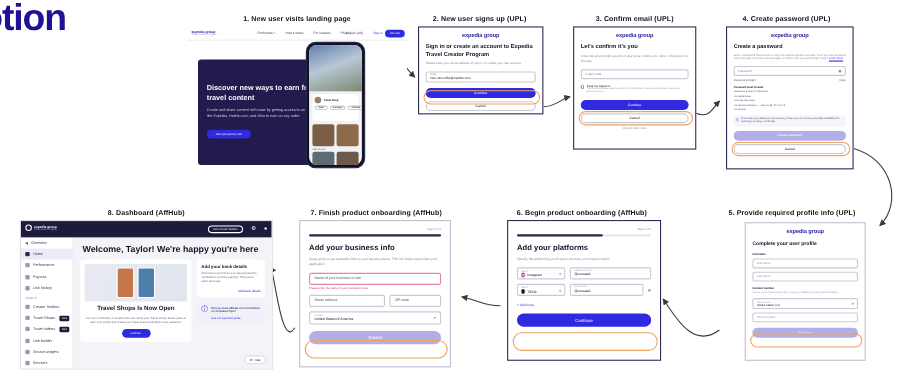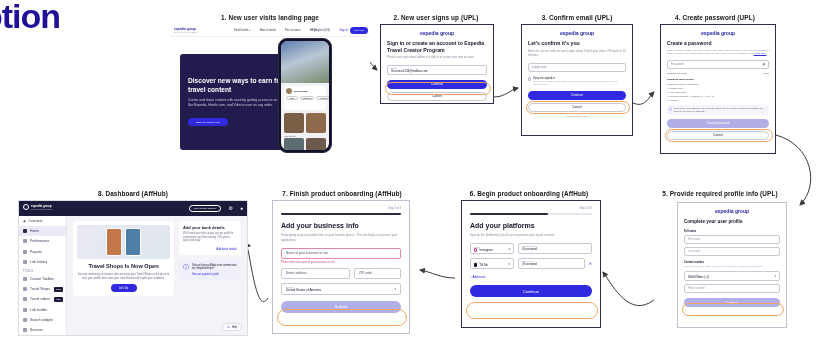--- a/index.html
+++ b/index.html
@@ -419,20 +419,21 @@
         <span class="sq g"></span>
         <span>Search widgets</span>
       </div>
       <div class="side-row">
         <span class="sq g"></span>
         <span>Services</span>
       </div>
     </div>
 
     <div class="db-main">
+      <div style="font-size:8px;font-weight:bold;color:#14142b;padding:6px 8px 0;">Welcome, Taylor! We're happy you're here</div>
 
       <div style="display:flex;gap:5px;padding:5px 6px 0;">
         <div class="card" style="flex:1.5;padding:4px;">
           <div style="height:34px;background:linear-gradient(120deg,#e9e9f4,#dfe6ee);border-radius:2px;display:flex;gap:3px;align-items:center;justify-content:center;">
             <div style="width:16px;height:28px;background:#c4784a;border-radius:2px;border:.8px solid #fff;"></div>
             <div style="width:16px;height:28px;background:#4d7fa8;border-radius:2px;border:.8px solid #fff;"></div>
           </div>
           <div style="text-align:center;font-size:5.6px;font-weight:bold;color:#14142b;margin-top:4px;line-height:7px;">Travel Shops Is Now Open</div>
           <div style="text-align:center;font-size:2.6px;color:#6a6a85;line-height:3.6px;margin-top:3px;">Join our community of creators who are using your Travel Shops as the place to earn your profile and create your travel brand and inspire your audience.</div>
           <div class="btn-blue" style="margin:4px auto 0;width:26px;height:8px;display:flex;align-items:center;justify-content:center;">

